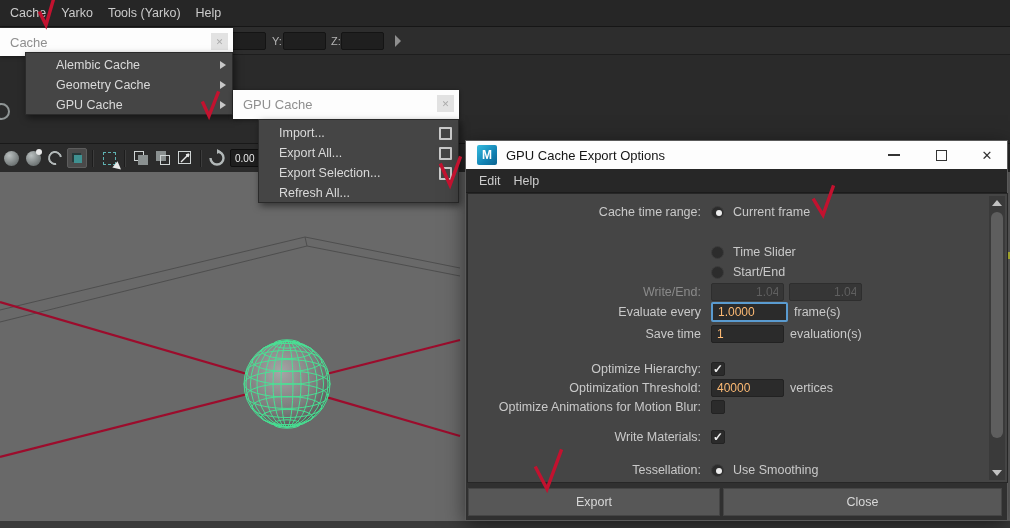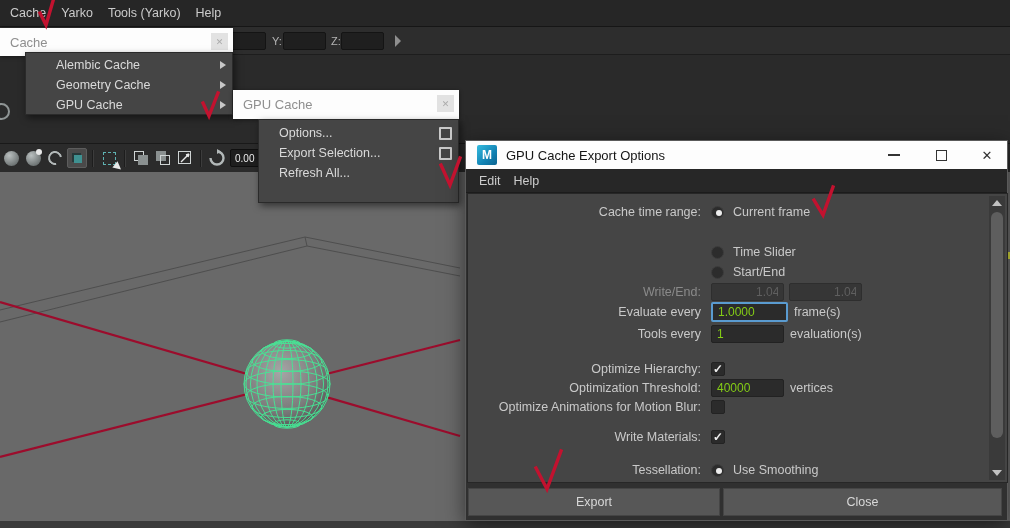--- a/index.html
+++ b/index.html
@@ -81,21 +81,21 @@
   .rlabel{color:#c9c9c9;font-size:12.5px;margin-left:9px;}
   .suffix{color:#c9c9c9;font-size:12.5px;margin-left:6px;}
   .radio{width:13px;height:13px;border-radius:50%;background:#2c2c2c;border:1px solid #3c3c3c;
     position:relative;flex:none;}
   .radio.selected::after{content:"";position:absolute;left:3.5px;top:3.5px;width:6px;height:6px;
     border-radius:50%;background:#ececec;}
   .checkbox{width:14px;height:14px;background:#2b2b2b;border:1px solid #232323;border-radius:2px;
     position:relative;flex:none;color:#ededed;display:flex;align-items:center;justify-content:center;font-size:12px;}
   .checkbox.checked::after{content:"\2713";font-weight:bold;}
   .field{width:73px;height:18px;background:#2b2b2b;border:1px solid #222;border-radius:2px;
-    color:#84cc16;font-size:12px;padding:0 5px;flex:none;}
+    color:#fdba74;font-size:12px;padding:0 5px;flex:none;}
   .field.disabled{background:#363636;color:#5f5f5f;border-color:#2e2e2e;padding-left:44px;}
   .field.focused{border:2px solid #5a9bd0;width:77px;height:20px;}
   .field2{margin-left:5px;}
   .scrollbar{position:absolute;right:2px;top:2px;width:16px;height:284px;background:#3a3a3a;}
   .sb-up,.sb-down{position:absolute;left:0;width:16px;height:14px;display:flex;align-items:center;justify-content:center;}
   .sb-up{top:0;} .sb-down{bottom:0;}
   .tri-up{width:0;height:0;border-bottom:6px solid #c2c2c2;border-left:5px solid transparent;border-right:5px solid transparent;}
   .tri-down{width:0;height:0;border-top:6px solid #c2c2c2;border-left:5px solid transparent;border-right:5px solid transparent;}
   .sb-thumb{position:absolute;left:2px;top:16px;width:12px;height:226px;background:#5e5e5e;border-radius:6px;}
   .dbtn{position:absolute;top:347px;height:28px;background:#575757;border:1px solid #454545;
@@ -234,21 +234,25 @@
       <span class="mi-arrow"></span>
     </div>
   </div>
 
   <div class="tearoff-header" style="left:233px;top:90px;width:226px;height:29px;">
     <span class="tearoff-title">GPU Cache</span>
     <span class="tearoff-close">✕</span>
   </div>
   <div class="menupanel" style="left:258px;top:119px;width:201px;height:84px;">
     <div class="menuitem" style="margin-top:3px;">
-      <span class="mi-label2">Options...</span>
+      <span class="mi-label2">Import...</span>
+      <span class="optbox"></span>
+    </div>
+    <div class="menuitem">
+      <span class="mi-label2">Export All...</span>
       <span class="optbox"></span>
     </div>
     <div class="menuitem">
       <span class="mi-label2">Export Selection...</span>
       <span class="optbox"></span>
     </div>
     <div class="menuitem">
       <span class="mi-label2">Refresh All...</span>
     </div>
   </div>
@@ -291,21 +295,21 @@
         <span class="flabel" style="color:#8a8a8a;">Write/End:</span>
         <input class="field disabled" value="1.0417" style="">
         <input class="field disabled field2" value="1.0417" style="">
       </div>
       <div class="frow" style="top:108px;">
         <span class="flabel">Evaluate every</span>
         <input class="field focused" value="1.0000" style="">
         <span class="suffix">frame(s)</span>
       </div>
       <div class="frow" style="top:130px;">
-        <span class="flabel">Tools every</span>
+        <span class="flabel">Save time</span>
         <input class="field" value="1" style="">
         <span class="suffix">evaluation(s)</span>
       </div>
       <div class="frow" style="top:165px;">
         <span class="flabel">Optimize Hierarchy:</span>
         <span class="checkbox checked"></span>
       </div>
       <div class="frow" style="top:184px;">
         <span class="flabel">Optimization Threshold:</span>
         <input class="field" value="40000" style="">

